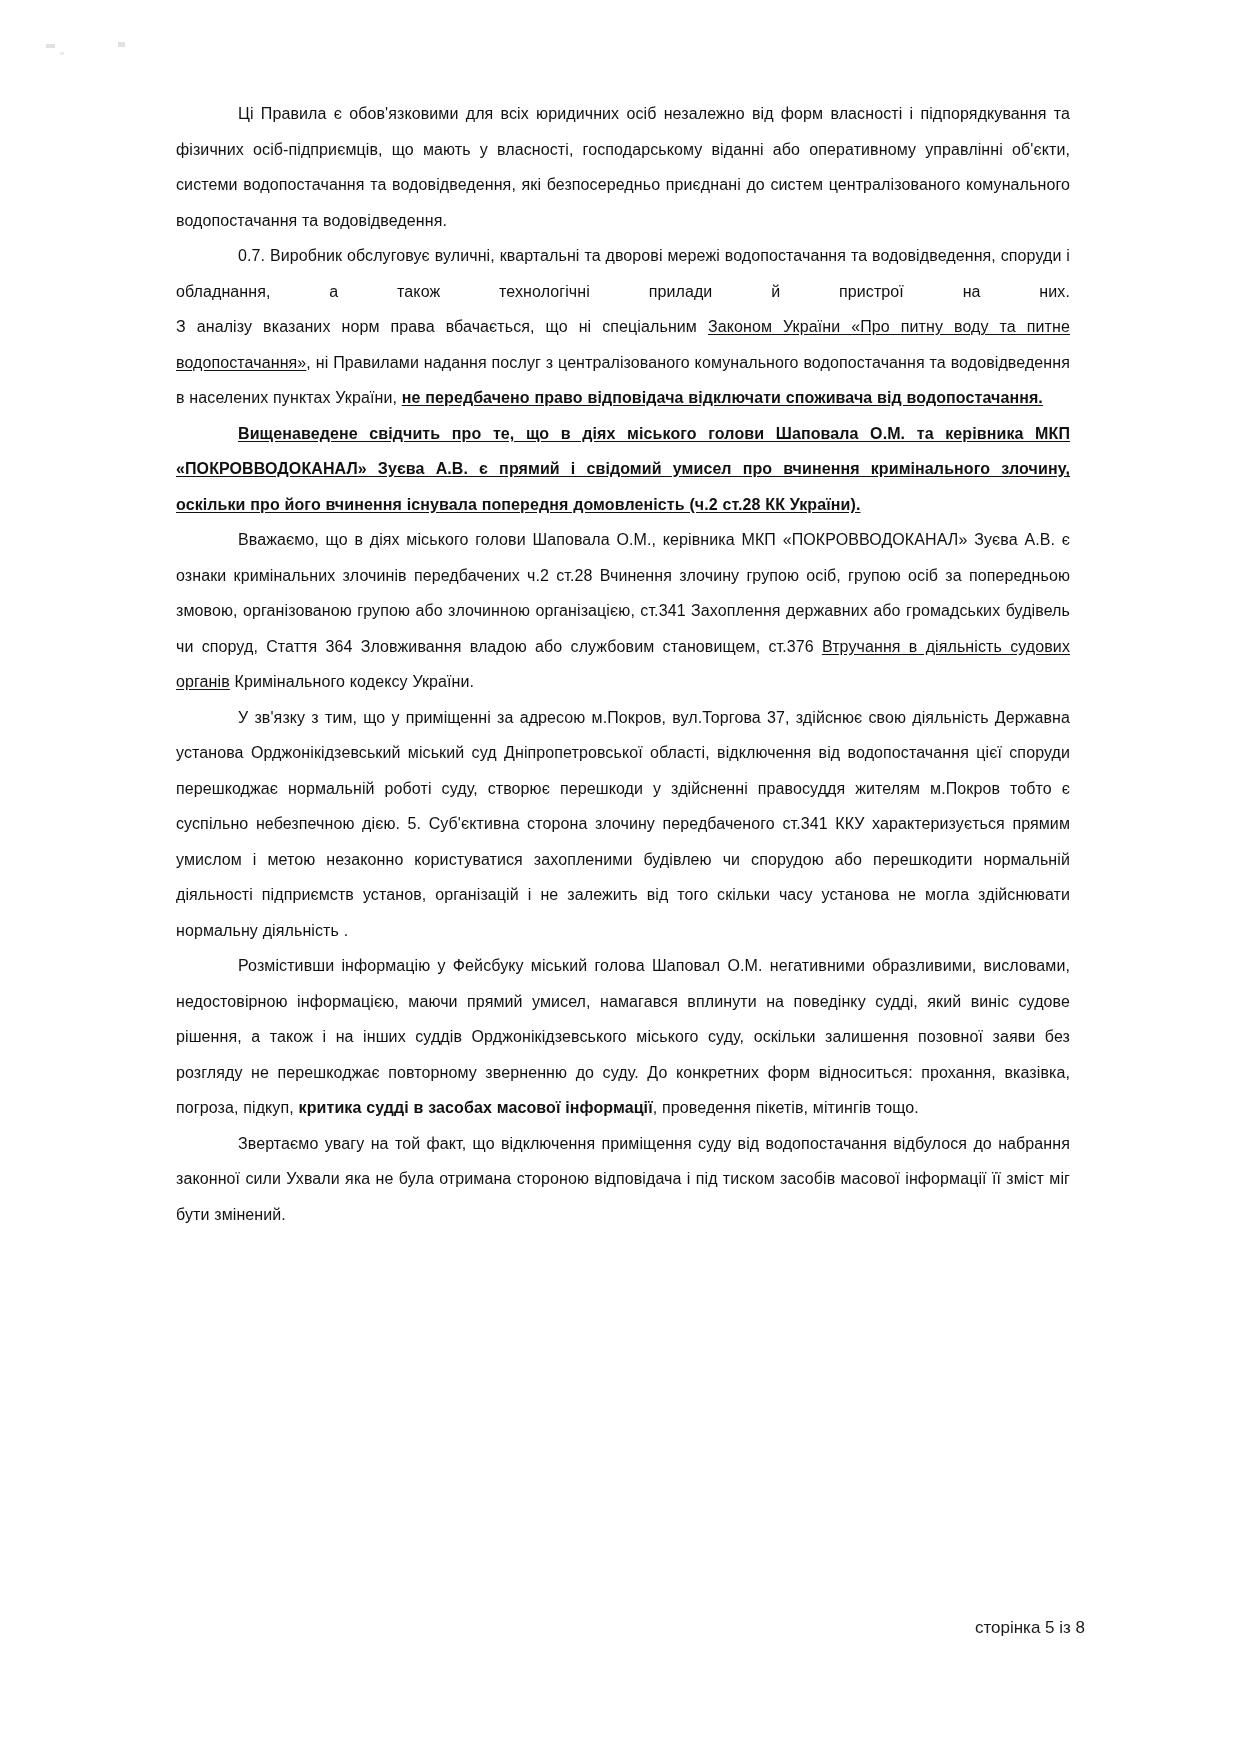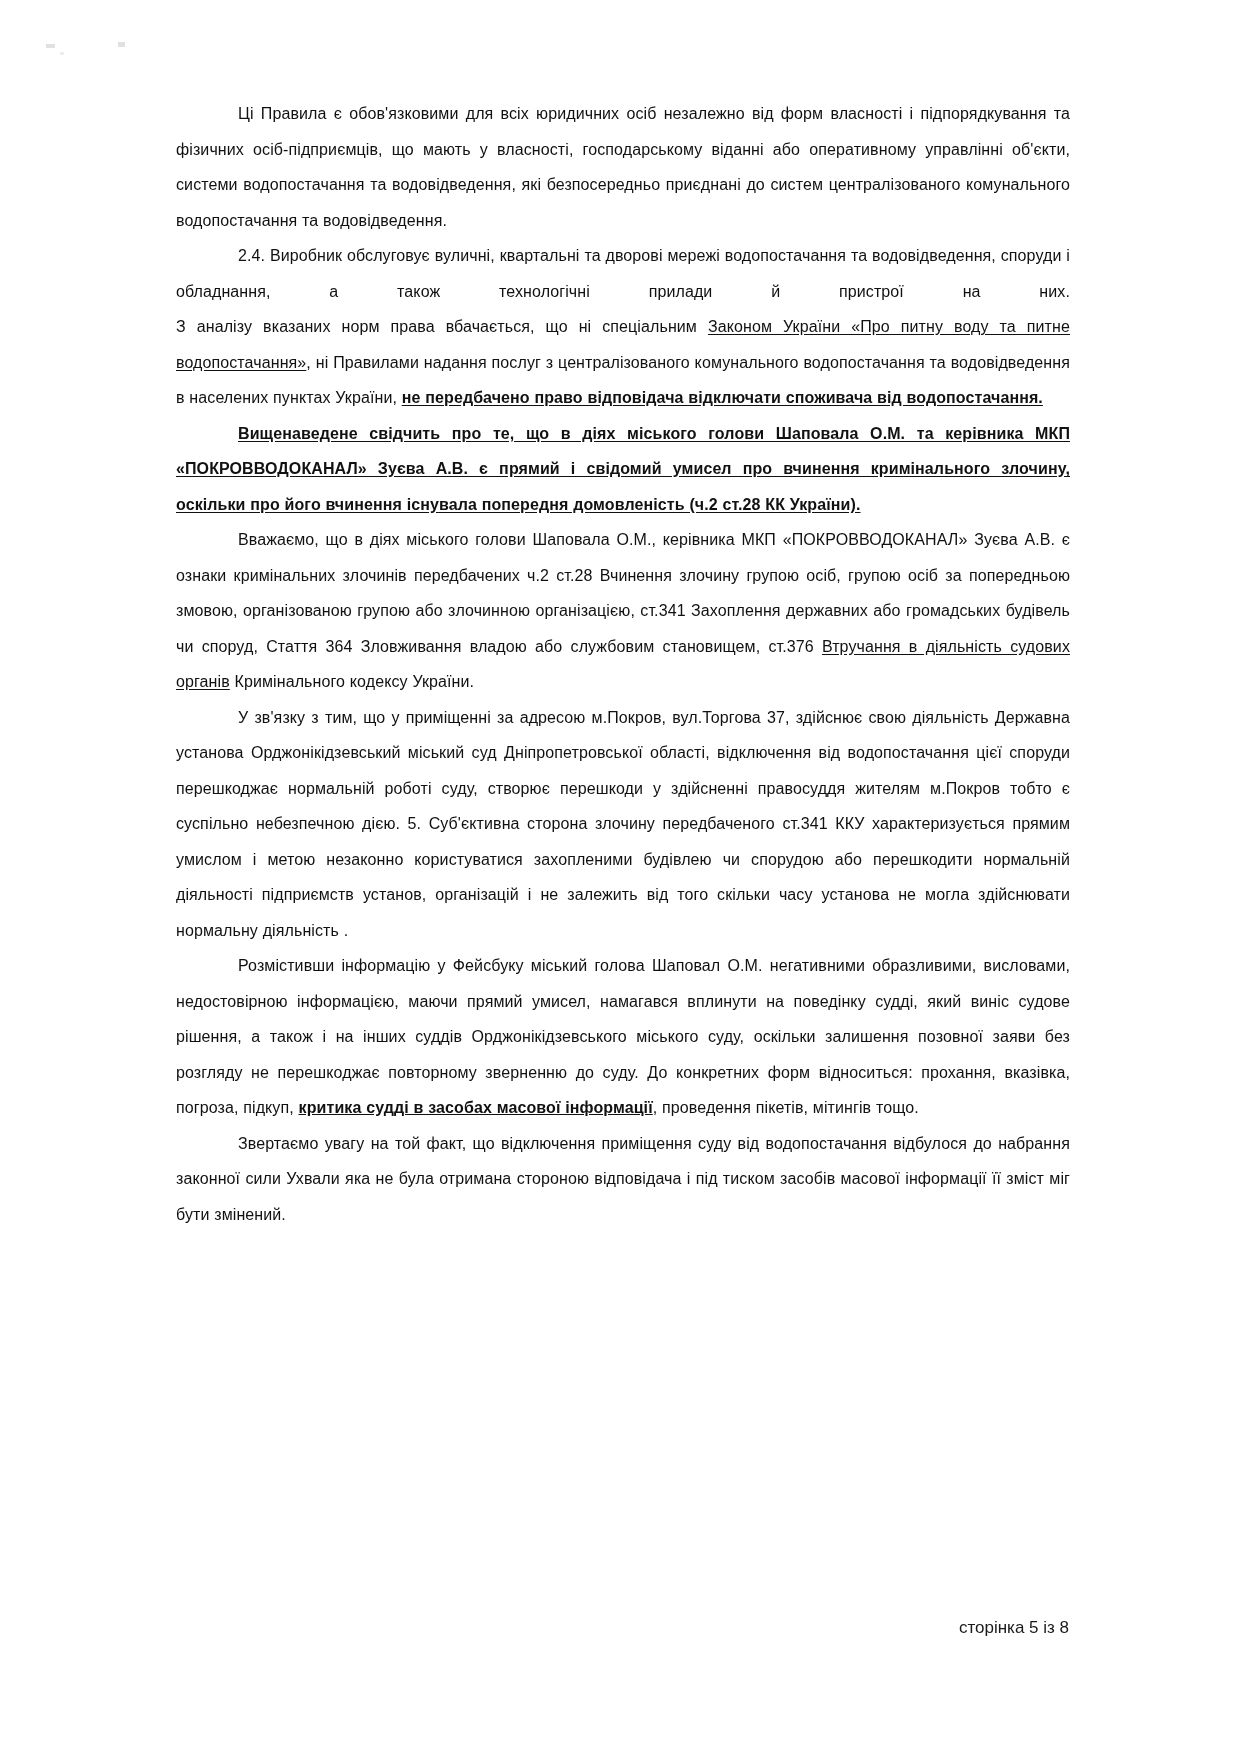--- a/index.html
+++ b/index.html
@@ -48,47 +48,47 @@
     word-spacing: .2px;
   }
   p.para.indent {
     text-indent: 62px;
   }
   
   .stretch {
     text-align-last: justify;
   }
   .u  { text-decoration: underline; text-underline-offset: 2px; }
-  .b  { font-weight: bold; text-decoration: underline; }
+  .b  { font-weight: bold; }
   .bu { font-weight: bold; text-decoration: underline; text-underline-offset: 2px; }
 
   .footer {
     position: absolute;
-    right: 176px;
+    right: 160px;
     bottom: 118px;
     font-size: 17px;
     line-height: 22px;
     color: #1a1a1a;
     font-family: "Liberation Sans", sans-serif;
   }
 </style>
 </head>
 <body>
 
 <div class="page">
 
   <span class="speck speck-a"></span>
   <span class="speck speck-b"></span>
   <span class="speck speck-c"></span>
 
   <div class="content">
 
     <p class="para indent">Ці Правила є обов'язковими для всіх юридичних осіб  незалежно від форм власності і підпорядкування та фізичних осіб-підприємців, що мають у  власності, господарському  віданні  або  оперативному управлінні об'єкти,  системи водопостачання та водовідведення, які безпосередньо приєднані до  систем централізованого комунального водопостачання та водовідведення.</p>
 
-    <p class="para indent stretch">2.4. Виробник  обслуговує  вуличні,  квартальні  та  дворові мережі водопостачання та водовідведення,  споруди і обладнання,  а також технологічні прилади  й  пристрої  на  них.</p>
+    <p class="para indent stretch">0.7. Виробник  обслуговує  вуличні,  квартальні  та  дворові мережі водопостачання та водовідведення,  споруди і обладнання,  а також технологічні прилади  й  пристрої  на  них.</p>
 
     <p class="para"><span>З аналізу вказаних норм права вбачається, що ні спеціальним </span><span class="u">Законом України «Про питну воду та питне водопостачання»</span><span>, ні Правилами надання послуг з централізованого комунального водопостачання та водовідведення в населених пунктах  України, </span><span class="bu">не передбачено право відповідача  відключати споживача  від водопостачання.</span></p>
 
     <p class="para indent"><span class="bu">Вищенаведене  свідчить  про  те,  що  в  діях  міського  голови Шаповала О.М.  та  керівника    МКП  «ПОКРОВВОДОКАНАЛ»  Зуєва А.В.  є прямий  і свідомий умисел про вчинення кримінального злочину, оскільки про його вчинення існувала попередня домовленість (ч.2 ст.28 КК України).</span></p>
 
     <p class="para indent"><span>Вважаємо,  що  в  діях  міського  голови  Шаповала О.М.,  керівника МКП «ПОКРОВВОДОКАНАЛ»  Зуєва А.В.  є  ознаки  кримінальних  злочинів передбачених ч.2    ст.28 Вчинення злочину групою осіб, групою осіб за попередньою змовою, організованою групою або злочинною організацією, ст.341 Захоплення державних або громадських будівель чи споруд, Стаття 364 Зловживання владою або службовим становищем, ст.376 </span><span class="u">Втручання в діяльність судових органів</span><span> Кримінального кодексу України.</span></p>
 
     <p class="para indent">У зв'язку з тим, що у приміщенні за адресою м.Покров, вул.Торгова 37, здійснює свою діяльність Державна установа Орджонікідзевський міський суд Дніпропетровської області, відключення від водопостачання цієї споруди перешкоджає нормальній роботі суду, створює перешкоди у здійсненні правосуддя жителям м.Покров тобто є суспільно небезпечною дією. 5. Суб'єктивна сторона злочину передбаченого ст.341 ККУ характеризується прямим умислом і метою незаконно користуватися захопленими будівлею чи спорудою або перешкодити нормальній діяльності підприємств установ, організацій і не залежить від того скільки часу установа  не могла здійснювати нормальну діяльність .</p>
 
 

